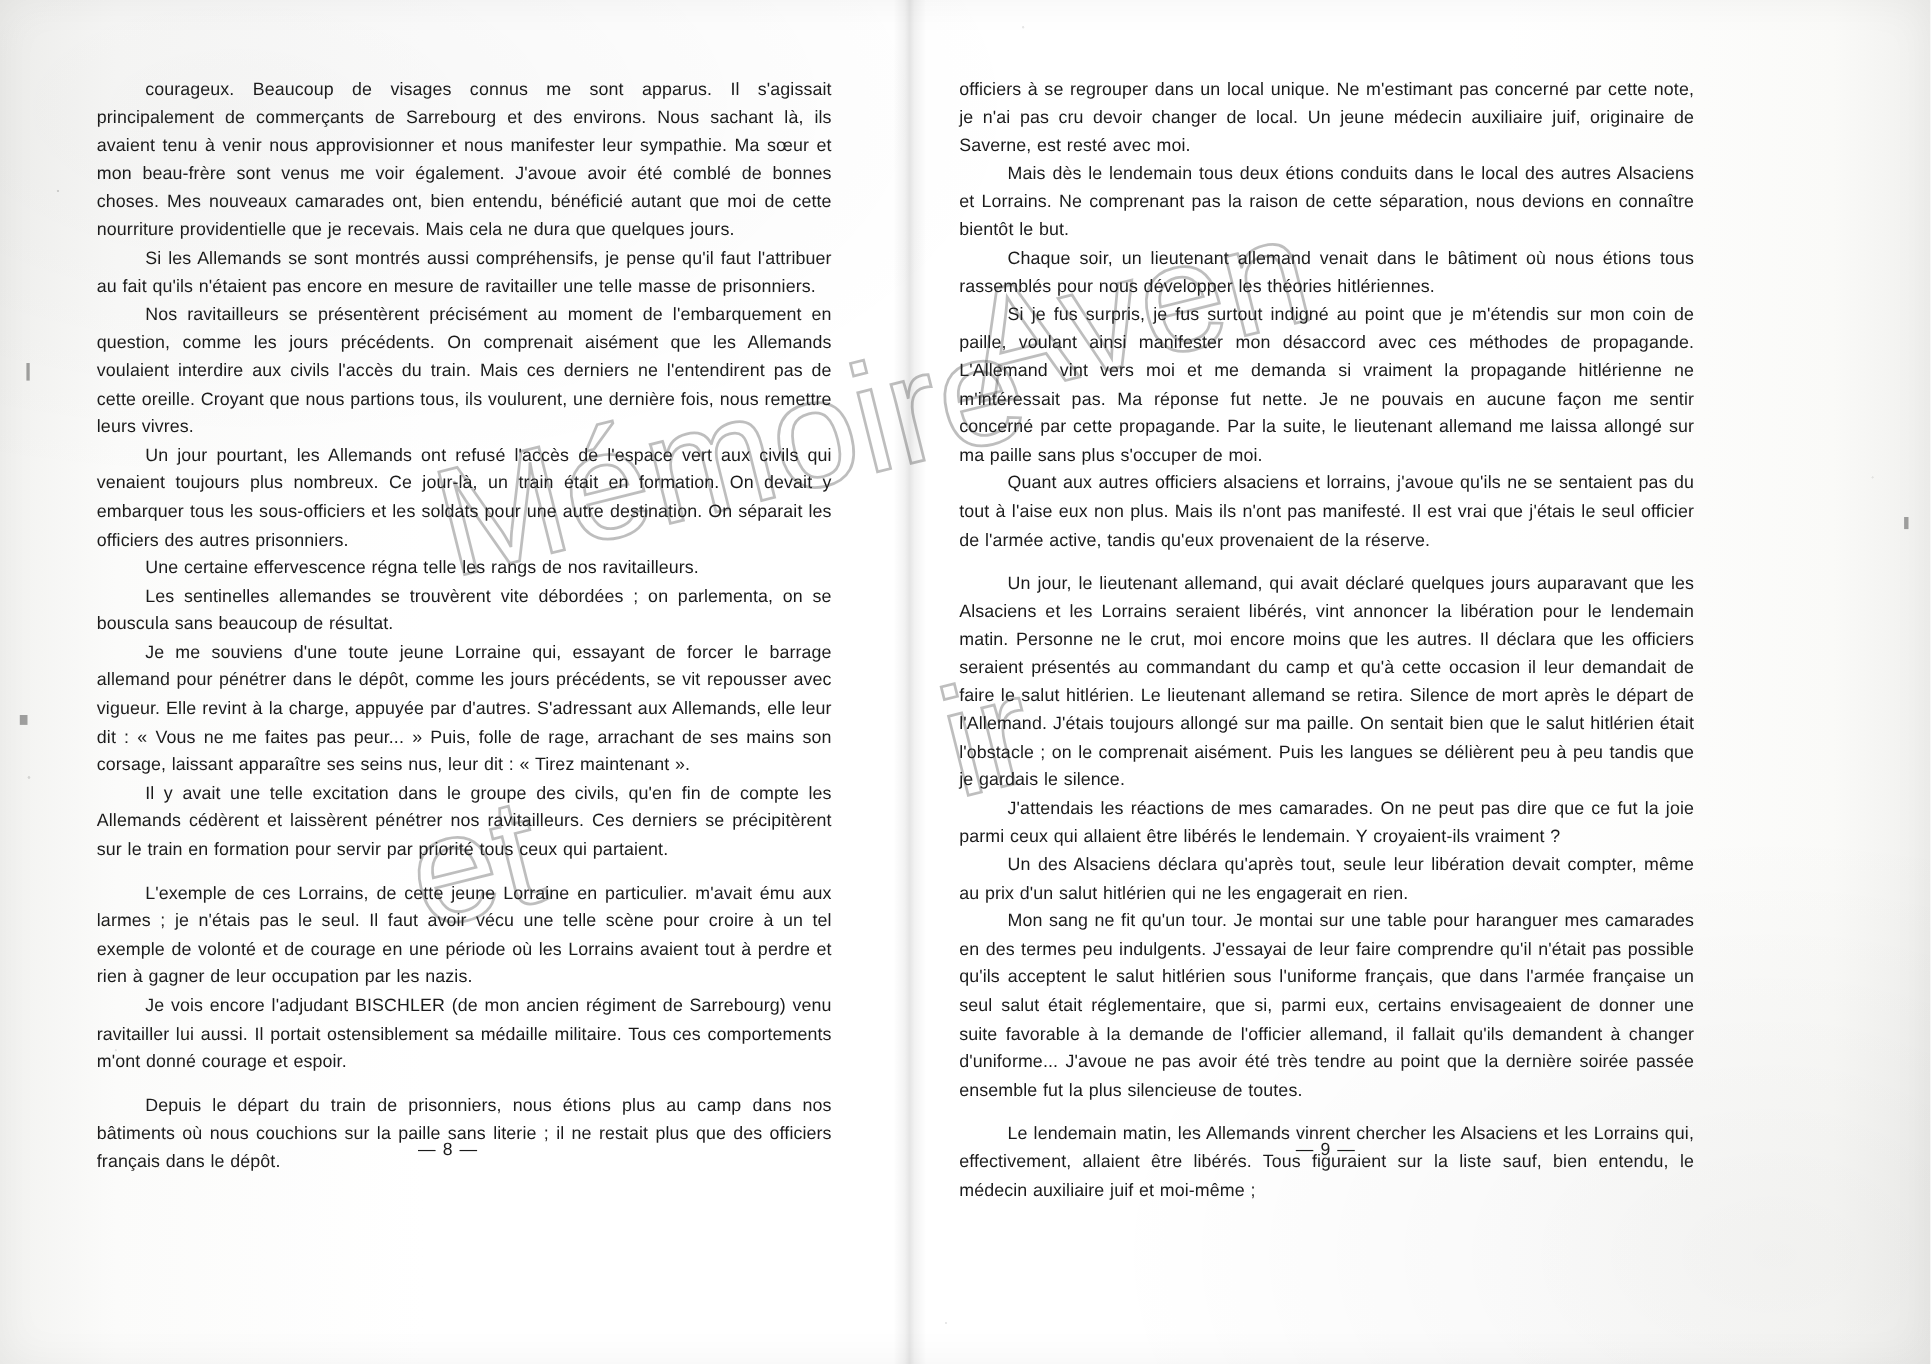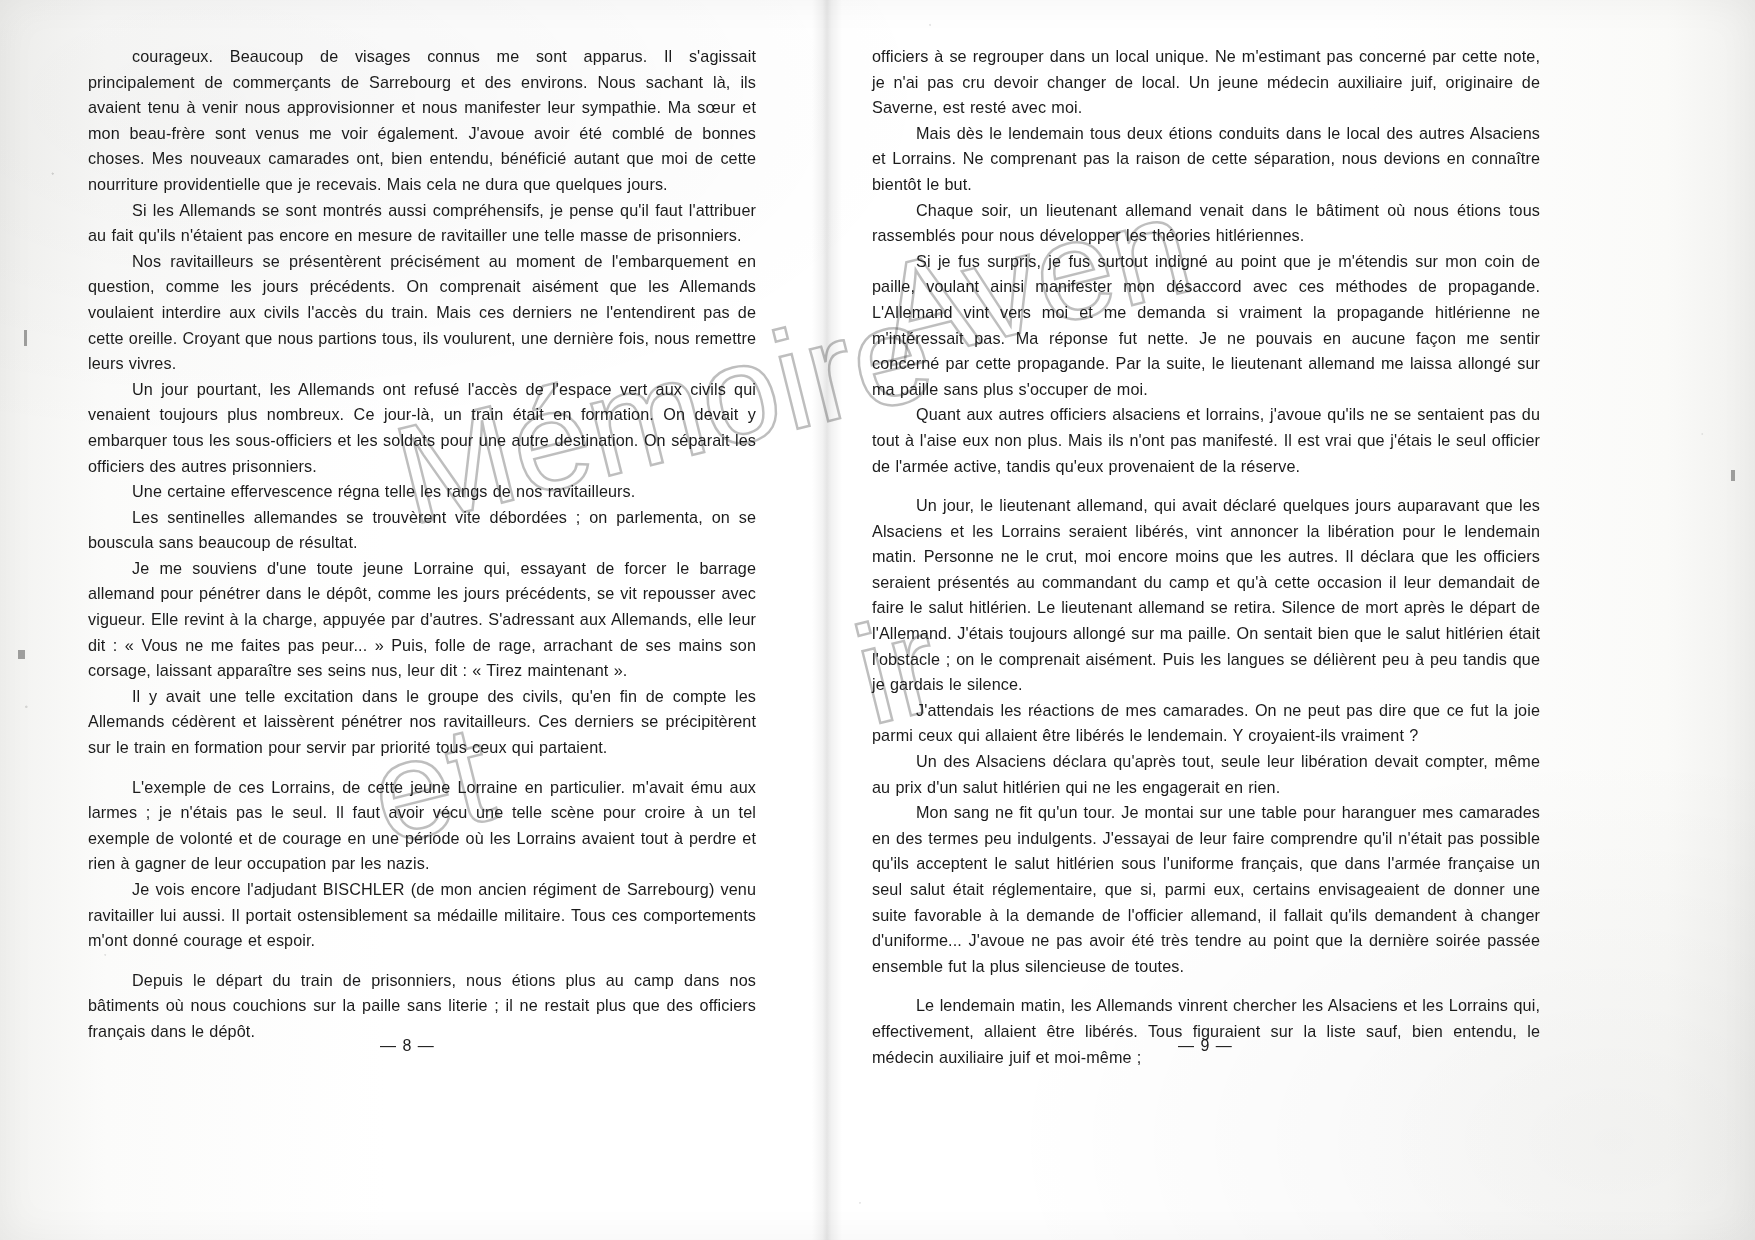--- a/index.html
+++ b/index.html
@@ -46,21 +46,21 @@
     left: 812px;
     top: 0;
     width: 30px;
     height: 1240px;
     background: linear-gradient(90deg, rgba(0,0,0,0) 0%, rgba(0,0,0,0.05) 35%, rgba(0,0,0,0.10) 50%, rgba(0,0,0,0.05) 65%, rgba(0,0,0,0) 100%);
     pointer-events: none;
   }
 
   .page-col {
     position: absolute;
-    top: 44px;
+    top: 69px;
     width: 668px;
   }
   #col-left  { left: 88px; }
   #col-right { left: 872px; }
 
   .para {
     margin: 0;
     text-align: justify;
     font-size: 16.2px;
     line-height: 25.6px;

